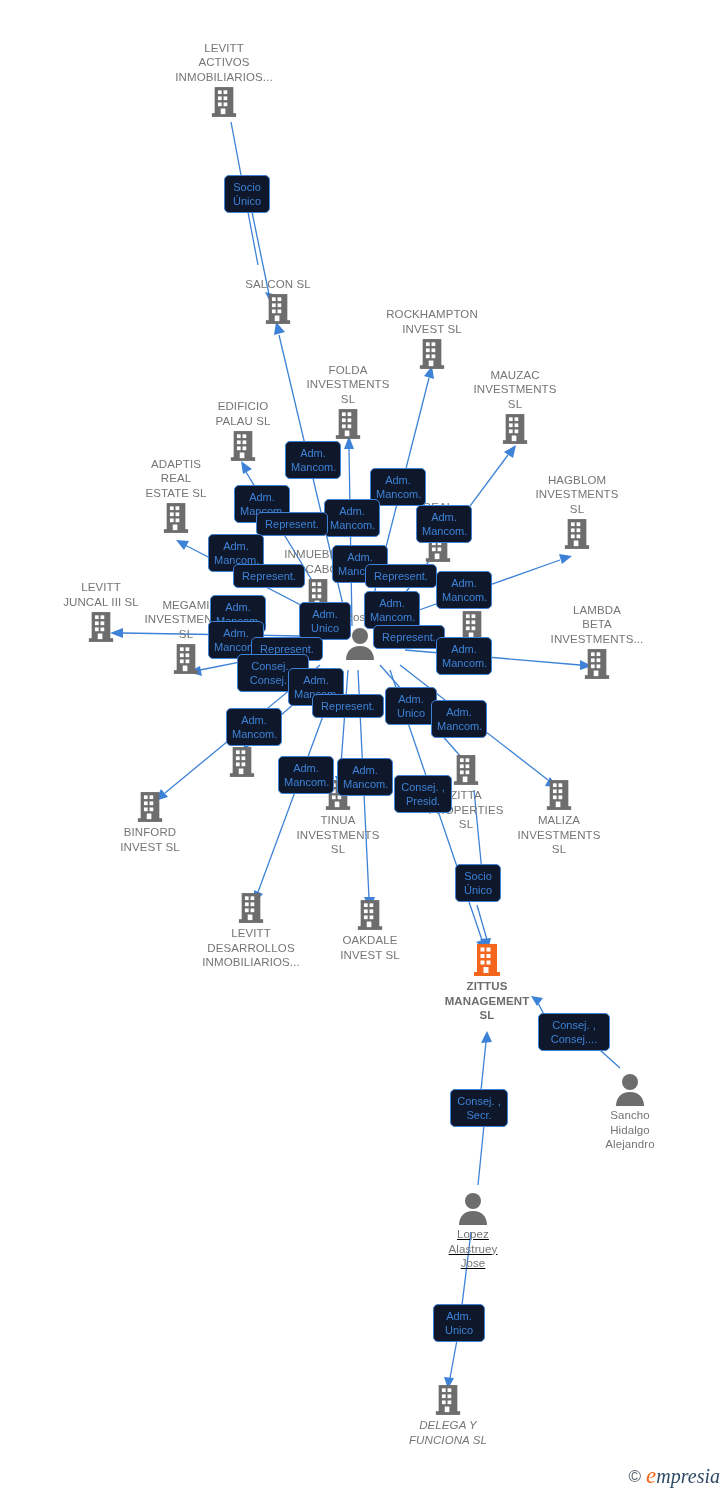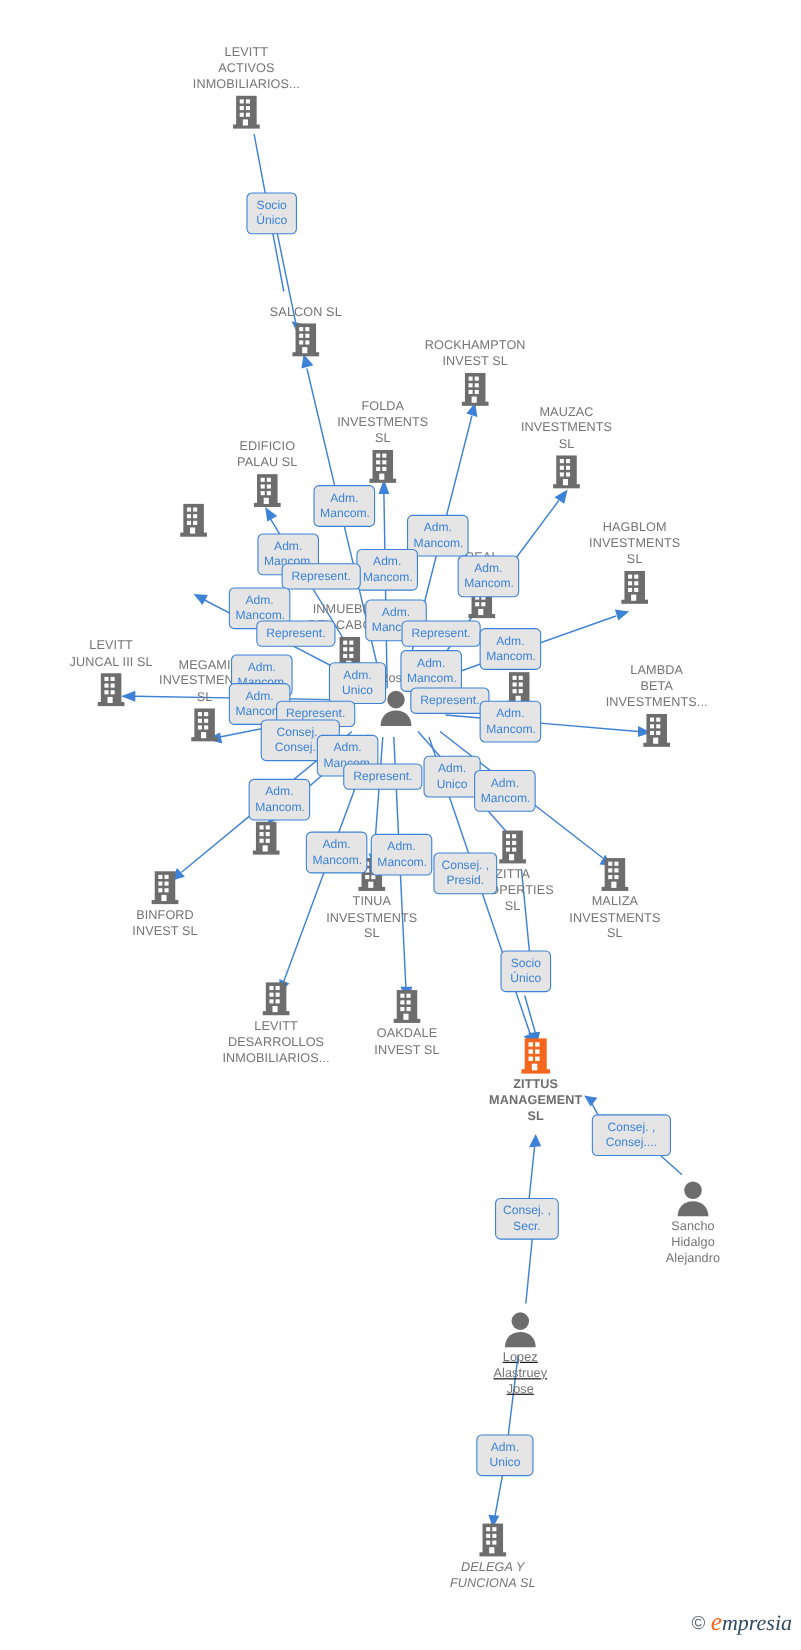--- a/index.html
+++ b/index.html
@@ -13,21 +13,21 @@
   .node .nlabel{
     font-size:11.5px;line-height:14.5px;color:#757575;
     letter-spacing:.1px;white-space:pre-line;font-weight:400;
   }
   .node.focus .nlabel{color:#6d6d6d;font-weight:bold;}
   .node.lbl-above .nlabel{margin-bottom:2px;}
   .node.lbl-below .nlabel{margin-top:2px;}
 
   
   .chip{
-    position:absolute;background:#e5e5e5;border:1.4px solid #3d82d6;border-radius:5px;
+    position:absolute;background:#0f172a;border:1.4px solid #3d82d6;border-radius:5px;
     color:#3d82d6;font-size:11px;line-height:14px;text-align:center;
     padding:4px 5px;white-space:pre-line;box-sizing:border-box;
     min-width:46px;
   }
   .chip.wide{min-width:72px;}
 
   
   #wm{position:absolute;right:8px;bottom:14px;display:flex;align-items:center;gap:5px;}
   #wm .c{color:#5b6670;font-size:17px;line-height:17px;}
   #wm .w{font-family:"Liberation Serif",serif;font-style:italic;font-size:20px;color:#2e4a66;line-height:20px;}
@@ -204,20 +204,23 @@
               <rect x="8.5" y="11" width="4" height="4"></rect>
               <rect x="14.5" y="11" width="4" height="4"></rect>
               <rect x="8.5" y="17.5" width="4" height="4"></rect>
               <rect x="14.5" y="17.5" width="4" height="4"></rect>
               <rect x="11.5" y="24" width="5" height="6"></rect>
             </g>
           </svg>
         </span>
       </div>
       <div class="node lbl-above" style="left: 176px; top: 456.5px;">
+        <div class="nlabel">ADAPTIS
+REAL
+ESTATE  SL</div>
         <span class="glyph">
           <svg width="28" height="32" viewBox="0 0 30 34" aria-hidden="true">
             <rect x="5" y="1" width="20" height="29" fill="#6d6d6d"></rect>
             <rect x="2" y="29" width="26" height="4" fill="#6d6d6d"></rect>
             <g fill="#ffffff">
               <rect x="8.5" y="4.5" width="4" height="4"></rect>
               <rect x="14.5" y="4.5" width="4" height="4"></rect>
               <rect x="8.5" y="11" width="4" height="4"></rect>
               <rect x="14.5" y="11" width="4" height="4"></rect>
               <rect x="8.5" y="17.5" width="4" height="4"></rect>

